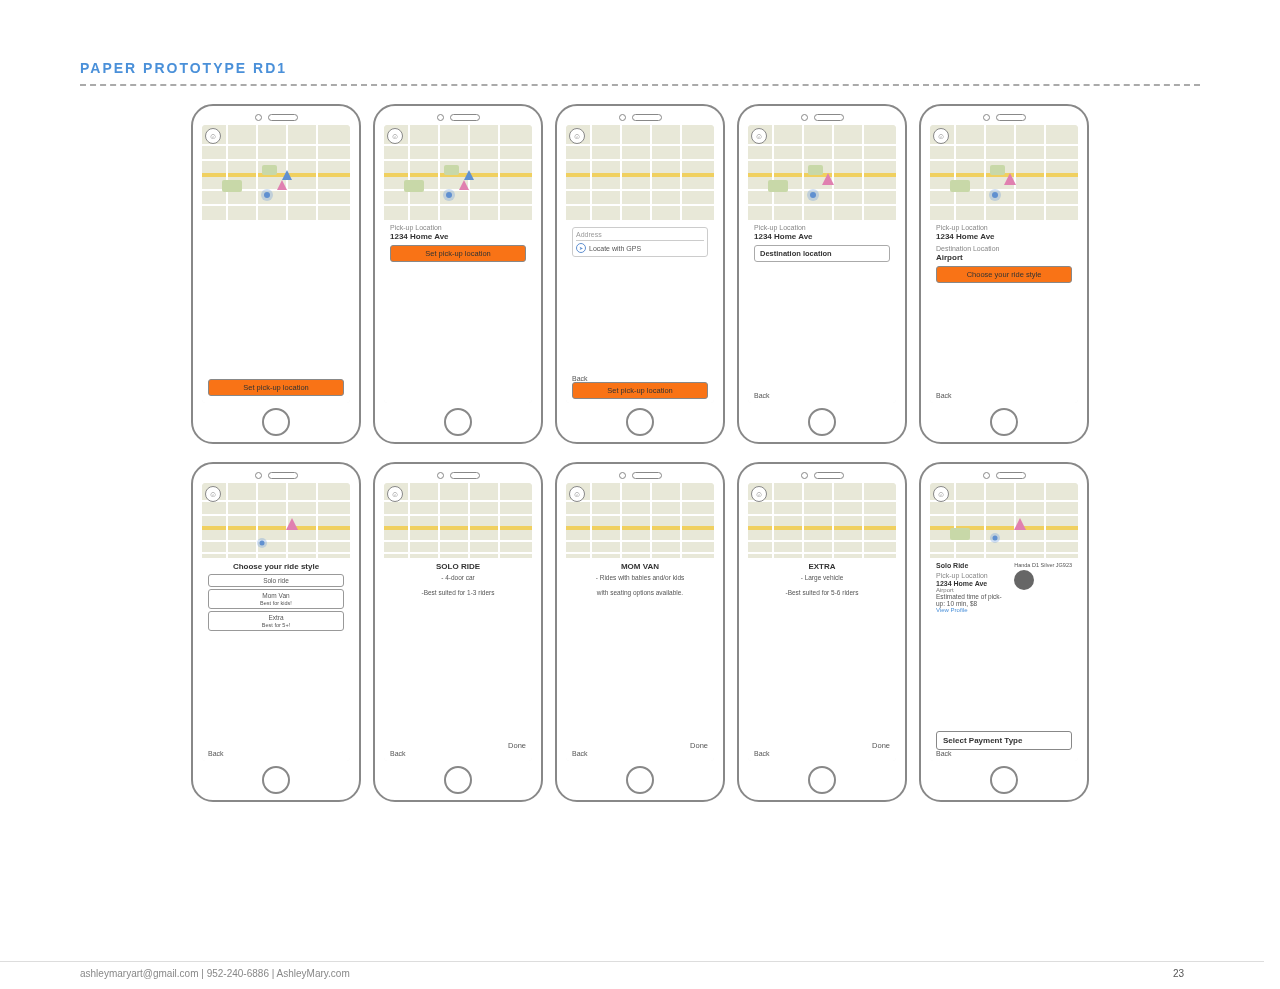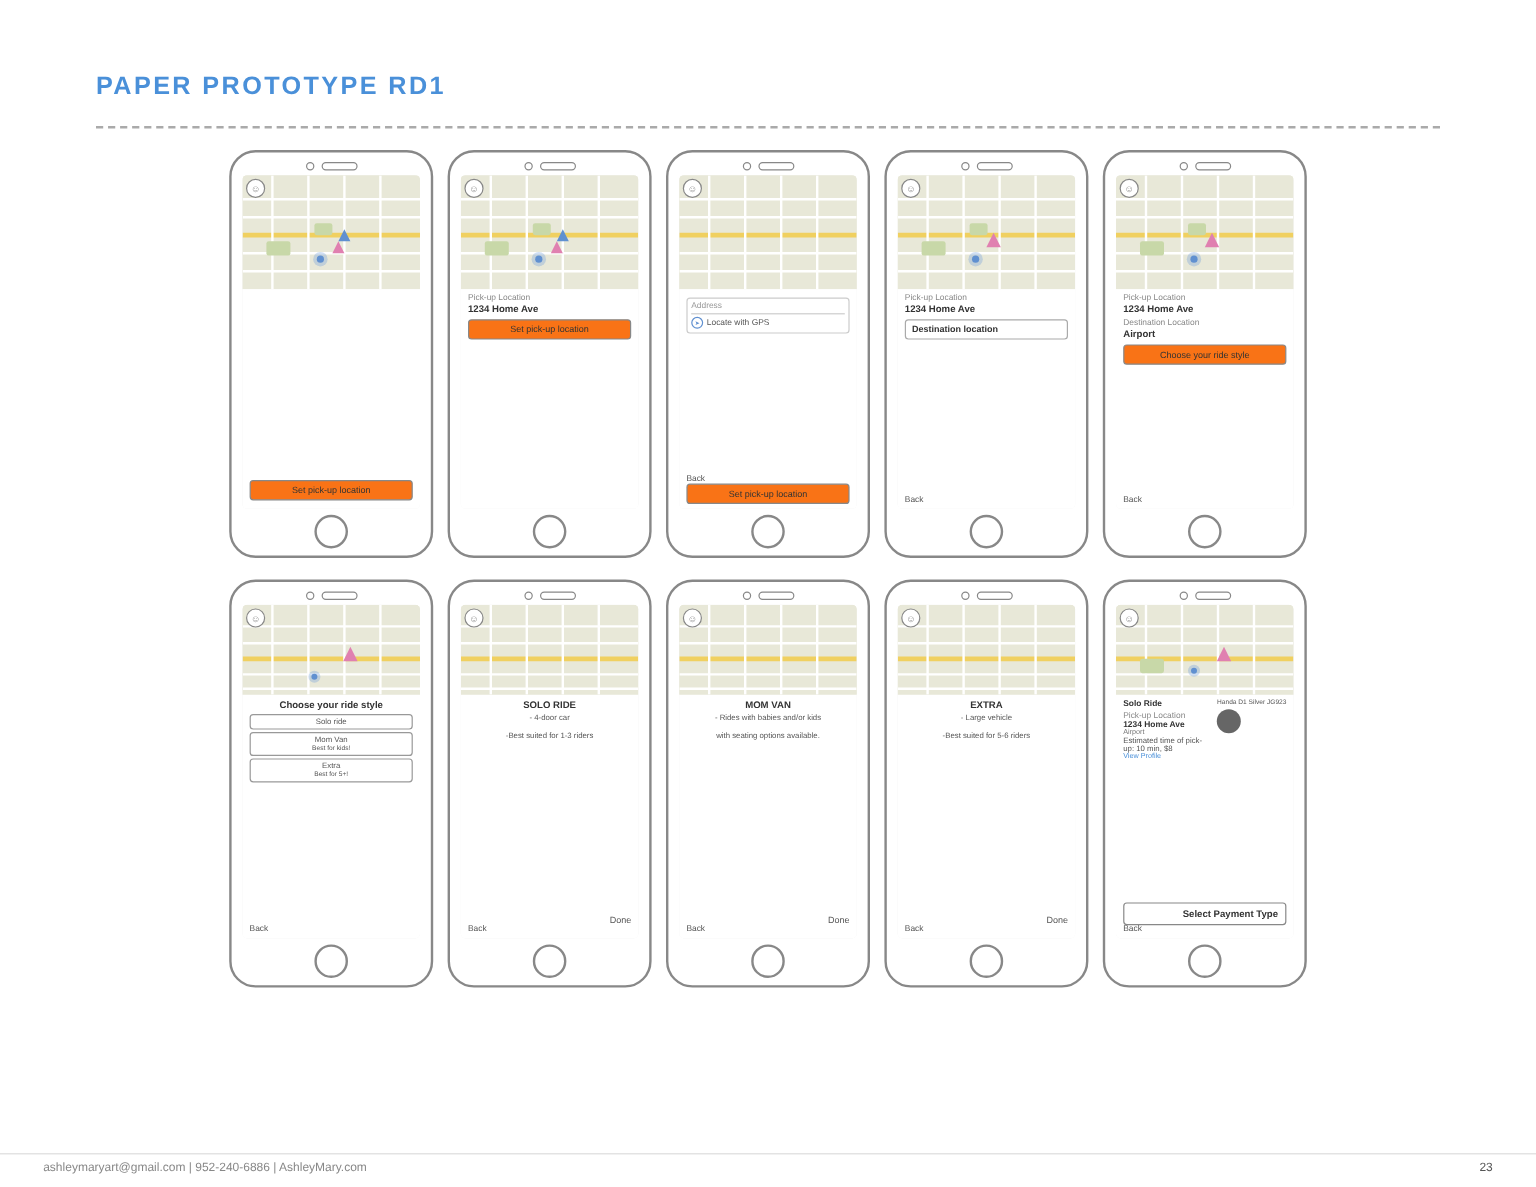--- a/index.html
+++ b/index.html
@@ -10,26 +10,26 @@
       min-height: 989px;
       position: relative;
       overflow: hidden;
     }
 
     .page-container {
       padding: 60px 80px 40px 80px;
     }
 
     .page-title {
-      font-size: 21px;
+      font-size: 14px;
       font-weight: 900;
       color: #4a90d9;
       letter-spacing: 2px;
       text-transform: uppercase;
-      margin-bottom: 21px;
+      margin-bottom: 8px;
     }
 
     .divider {
       border: none;
       border-top: 2px dashed #aaa;
       margin-bottom: 18px;
     }
 
     .subtitle {
       font-size: 13px;
@@ -257,42 +257,42 @@
       font-size: 5px;
       color: #6090d0;
     }
 
     .select-payment-btn {
       border: 1.5px solid #888;
       border-radius: 3px;
       padding: 4px 6px;
       font-size: 8px;
       color: #333;
-      text-align: right;
+      text-align: left;
       background: #fff;
       font-weight: bold;
     }
 
     .driver-avatar {
       width: 20px;
       height: 20px;
       border-radius: 50%;
       background: #666;
       flex-shrink: 0;
     }
 
     .footer {
       position: absolute;
       bottom: 10px;
       left: 0;
-      right: 0;
+      right: 16px;
       display: flex;
       justify-content: space-between;
       align-items: center;
-      padding: 0 36px;
+      padding: 0 80px;
       font-size: 10px;
       color: #888;
       border-top: 1px solid #ddd;
       padding-top: 6px;
     }
 
     .footer-left {
       font-size: 10px;
       color: #888;
     }

